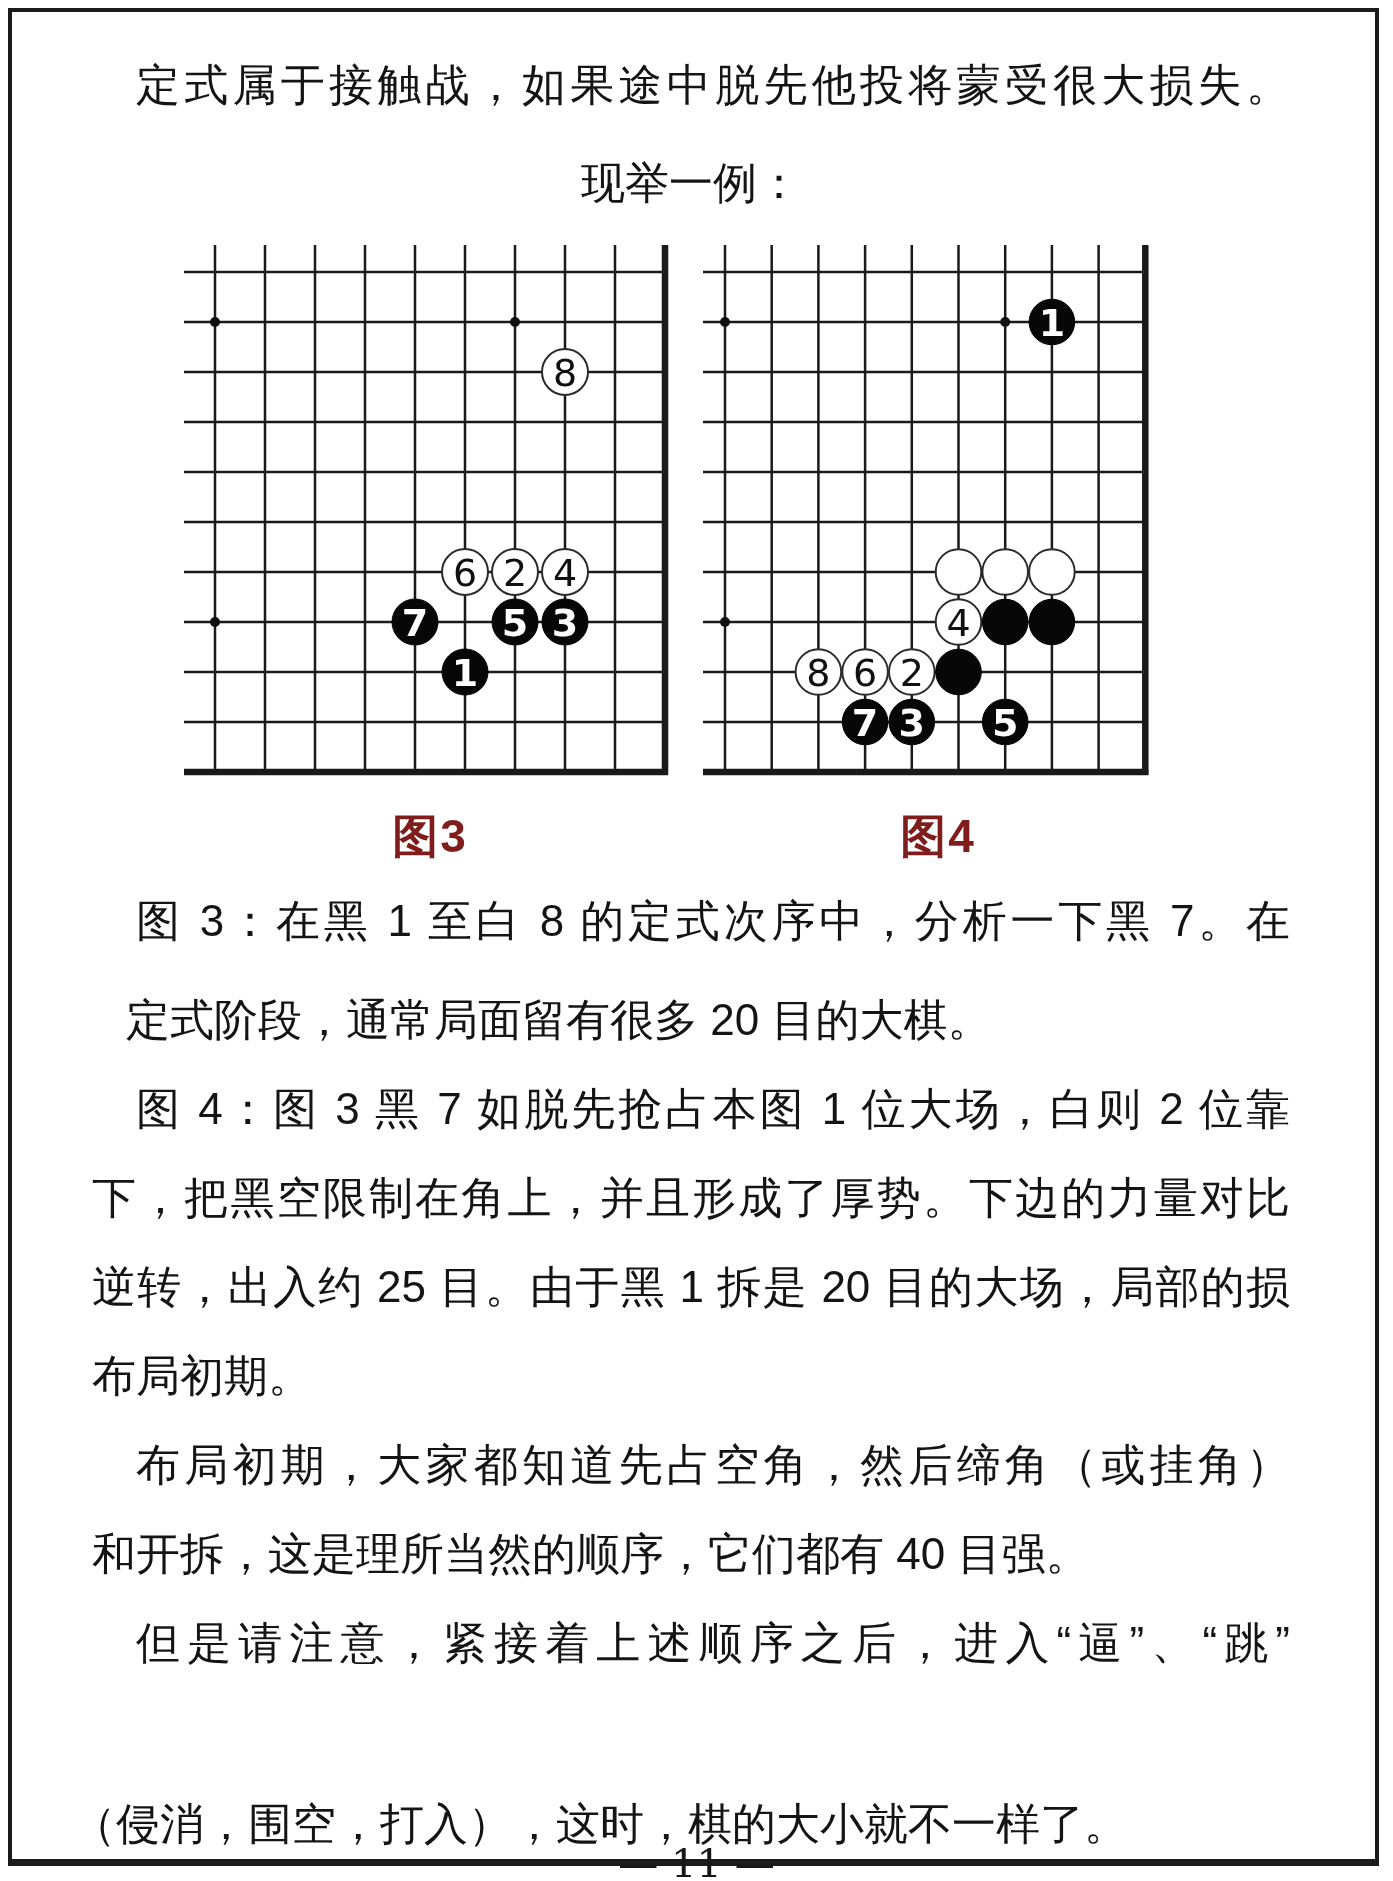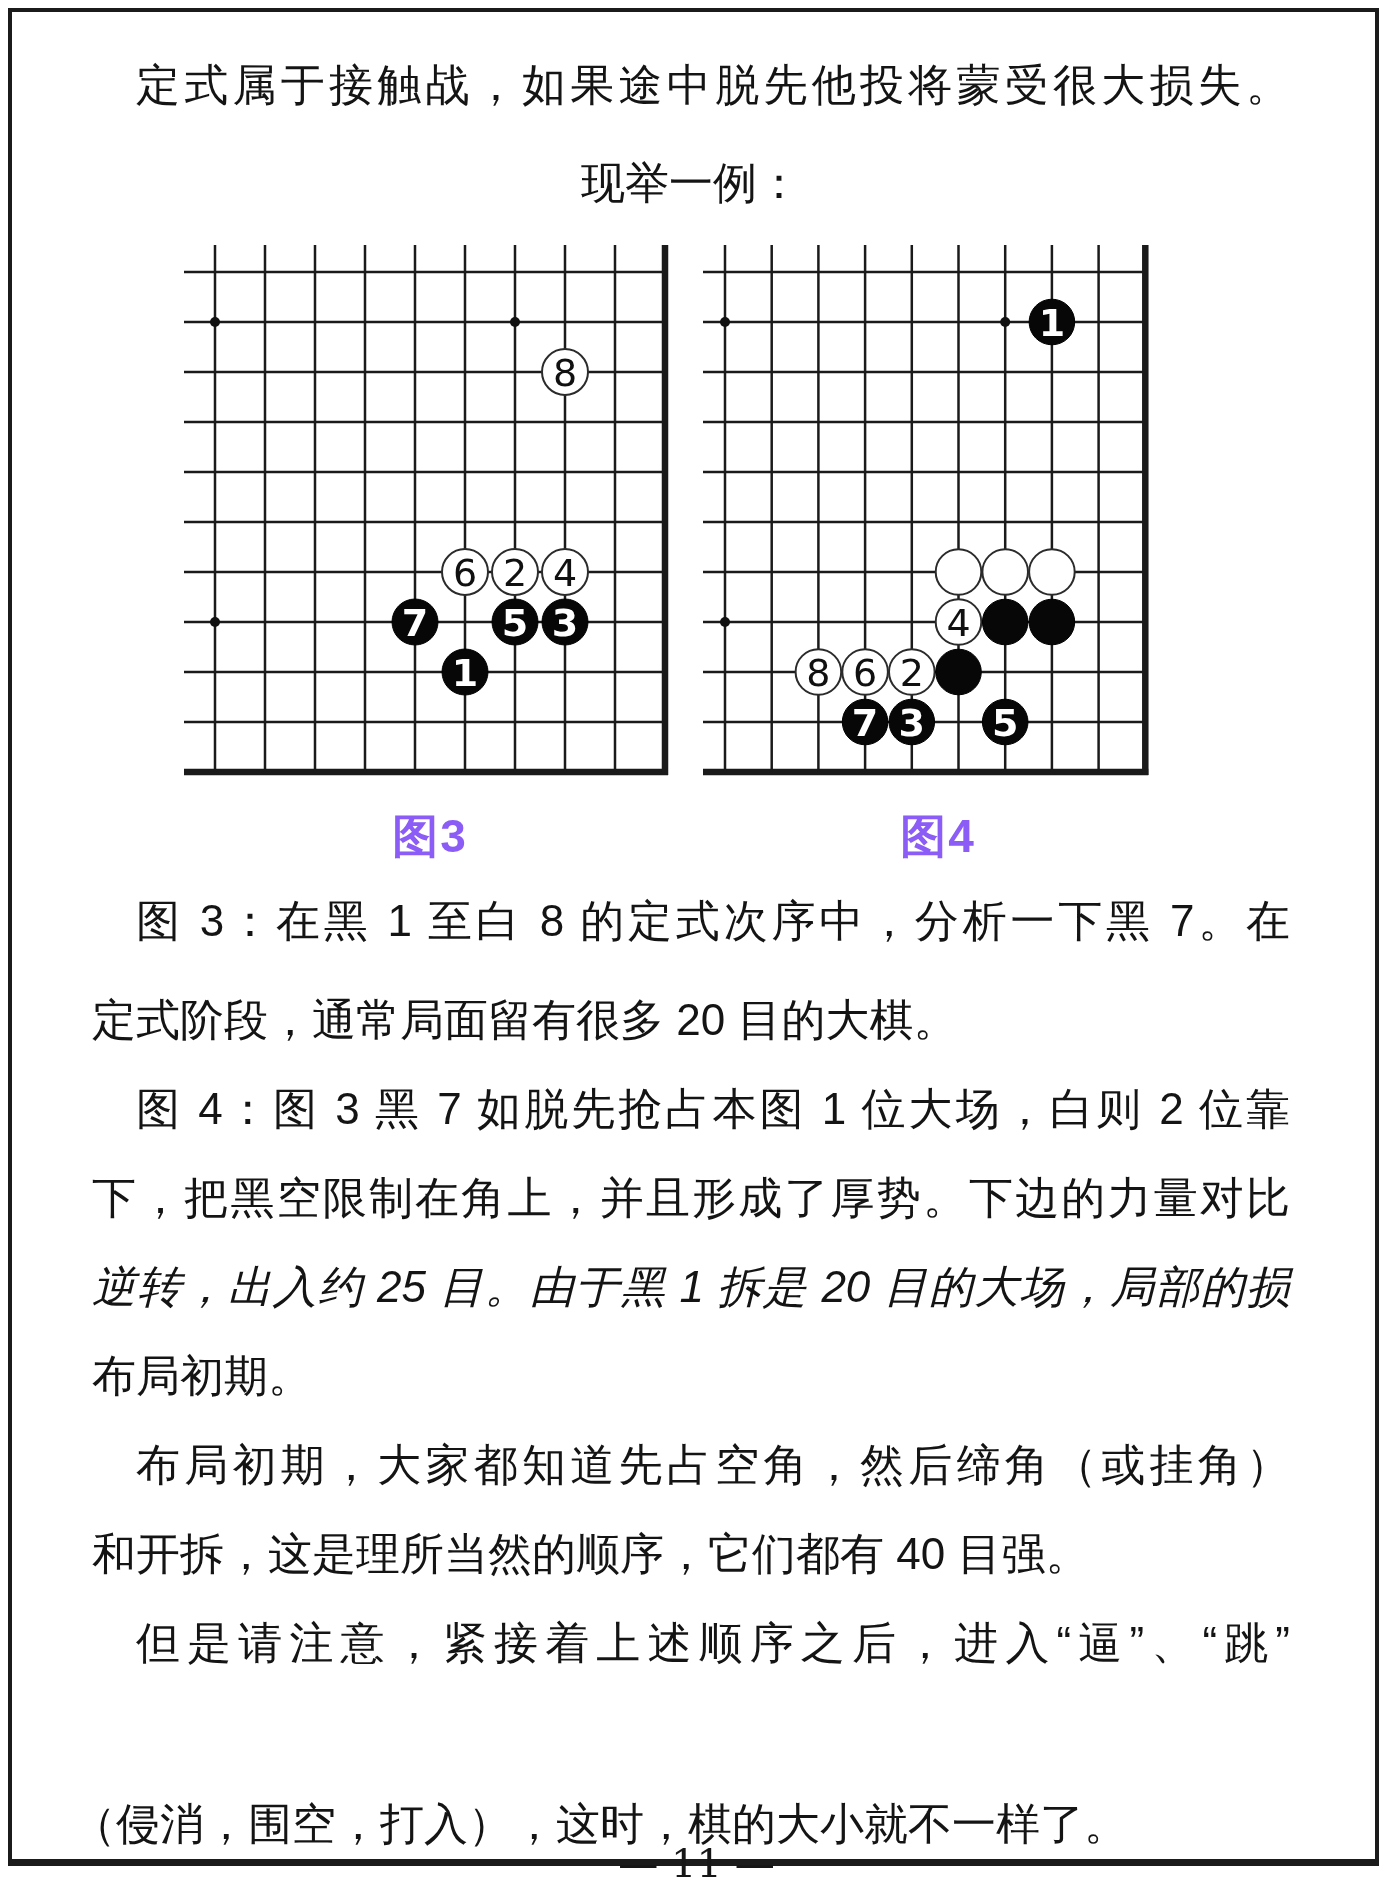--- a/index.html
+++ b/index.html
@@ -37,21 +37,21 @@
   .text-line.indent{ text-indent:44px; }
   .text-line.outdent{ margin-left:-20px; }
   .board-svg{ position:absolute; }
   .fig-caption{
     position:absolute;
     top:806px;
     width:220px;
     text-align:center;
     font-size:46px;
     font-weight:600;
-    color:#8b5cf6;
+    color:#7f1d1d;
     letter-spacing:2px;
   }
   .page-number{
     position:absolute;
     top:1840px;
     left:0;
     width:1393px;
     text-align:center;
     font-family:"DejaVu Serif", serif;
     font-size:40px;
@@ -60,24 +60,24 @@
 </style>
 </head>
 <body>
 
 <div class="page-frame"></div>
 
 <div id="text-layer">
     <div class="text-line indent justify" style="top: 40px;">定式属于接触战，如果途中脱先他投将蒙受很大损失。</div>
     <div class="text-line" style="top: 138px; text-align: center;">现举一例：</div>
     <div class="text-line indent justify" style="top: 876px;">图 3：在黑 1 至白 8 的定式次序中，分析一下黑 7。在</div>
-    <div class="text-line" style="top: 975px;">定式阶段，通常局面留有很多 20 目的大棋。</div>
+    <div class="text-line" style="top: 975px; margin-left: 34px;">定式阶段，通常局面留有很多 20 目的大棋。</div>
     <div class="text-line indent justify" style="top: 1064px;">图 4：图 3 黑 7 如脱先抢占本图 1 位大场，白则 2 位靠</div>
     <div class="text-line justify" style="top: 1153px;">下，把黑空限制在角上，并且形成了厚势。下边的力量对比</div>
-    <div class="text-line justify" style="top: 1242px; font-style: italic;">逆转，出入约 25 目。由于黑 1 拆是 20 目的大场，局部的损</div>
+    <div class="text-line justify" style="top: 1242px;">逆转，出入约 25 目。由于黑 1 拆是 20 目的大场，局部的损</div>
     <div class="text-line" style="top: 1331px;">布局初期。</div>
     <div class="text-line indent justify" style="top: 1420px;">布局初期，大家都知道先占空角，然后缔角（或挂角）</div>
     <div class="text-line" style="top: 1509px;">和开拆，这是理所当然的顺序，它们都有 40 目强。</div>
     <div class="text-line indent justify" style="top: 1598px;">但是请注意，紧接着上述顺序之后，进入“逼”、“跳”</div>
     <div class="text-line outdent" style="top: 1779px;">（侵消，围空，打入），这时，棋的大小就不一样了。</div>
   </div>
 
 <div id="figure-layer">
     <svg class="board-svg" width="487" height="533" style="left: 184px; top: 245px;">
       <line x1="0" y1="27" x2="481" y2="27" stroke="#1a1a1a" stroke-width="2.5"></line>

